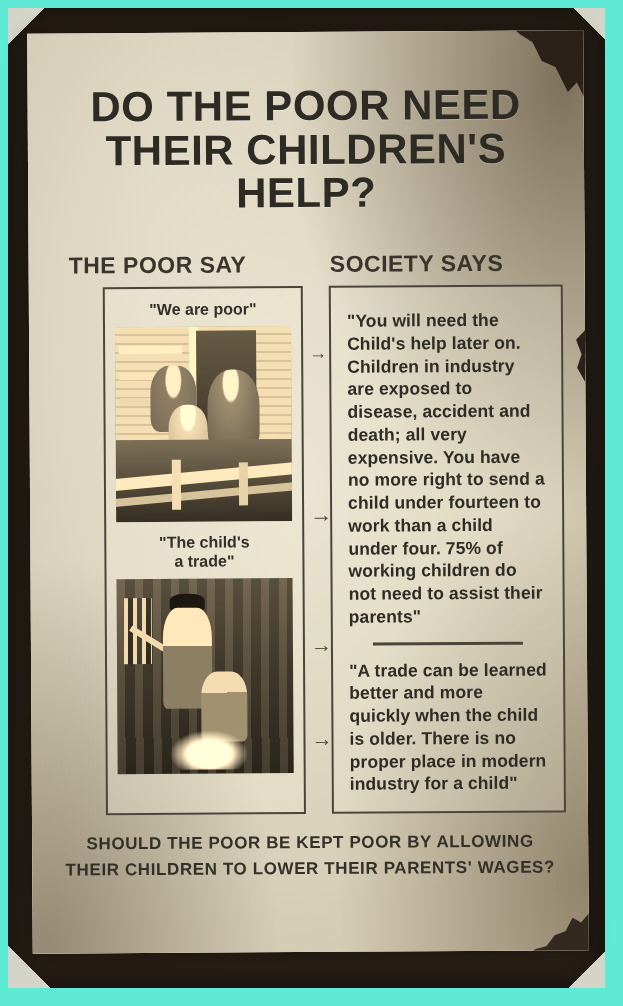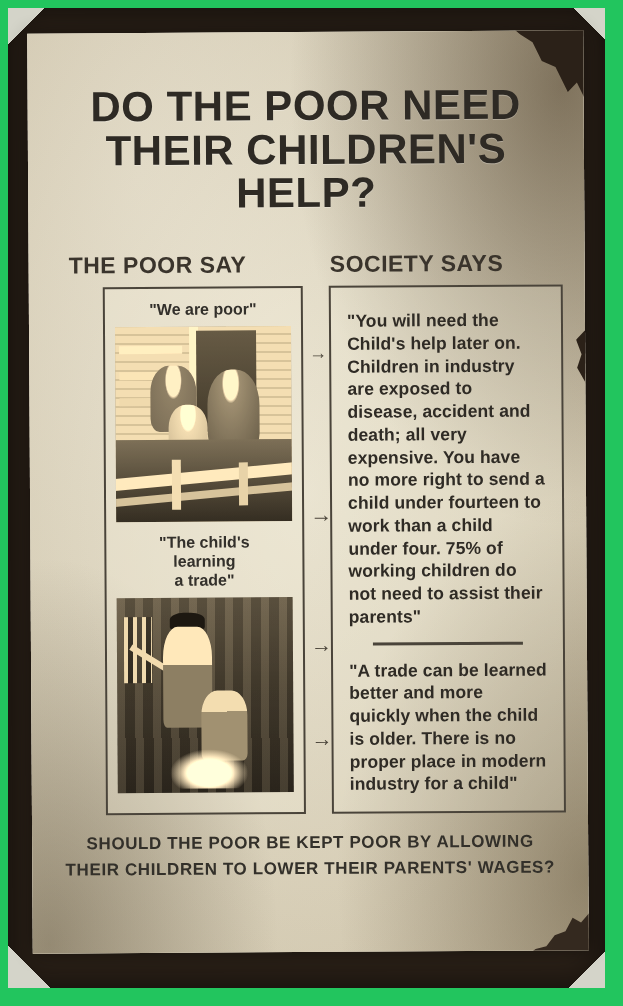--- a/index.html
+++ b/index.html
@@ -12,21 +12,21 @@
     height: 1006px;
     overflow: hidden;
     font-family: "Liberation Sans", sans-serif;
   }
 
   
   #photo {
     position: relative;
     width: 623px;
     height: 1006px;
-    background: #22c55e;
+    background: #5eead4;
   }
   
   #mount {
     position: absolute;
     left: 8px;
     top: 8px;
     width: 597px;
     height: 980px;
     background: #2b2118;
     box-shadow: inset 0 0 40px rgba(0,0,0,.7);
@@ -350,21 +350,20 @@
             <div class="figB"></div>
             <div class="figC"></div>
             <div class="porch"></div>
             <div class="rail"></div>
             <div class="post"></div>
             <div class="post2"></div>
           </div>
 
           <div class="cap two">
             <div>"The child's</div>
-            <div>learning</div>
             <div>a trade"</div>
           </div>
 
           <div class="photo ph2">
             <div class="bg"></div>
             <div class="bottles"></div>
             <div class="rod"></div>
             <div class="hat"></div>
             <div class="man"></div>
             <div class="boy"></div>

